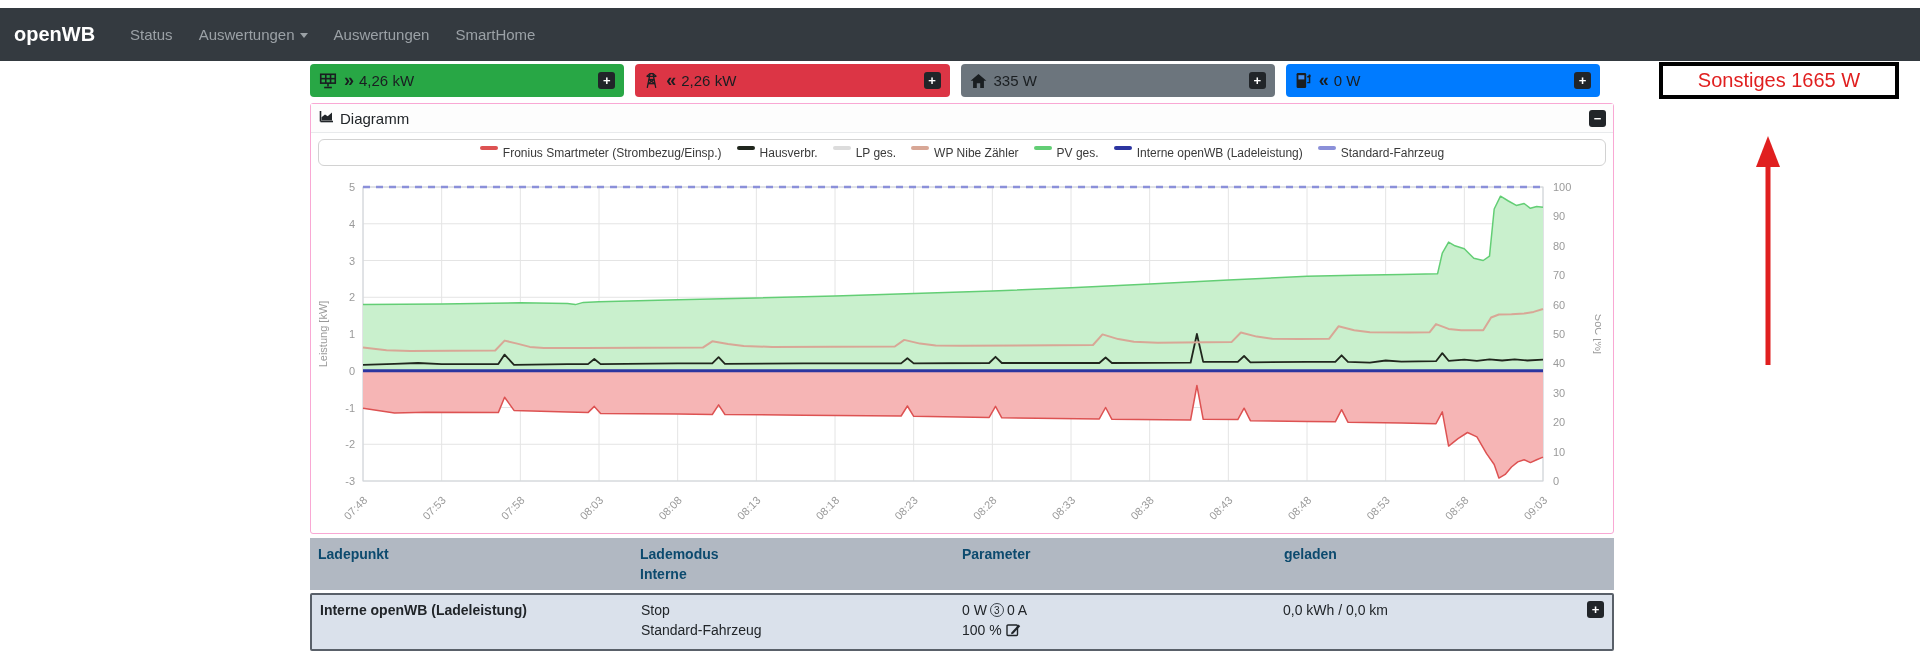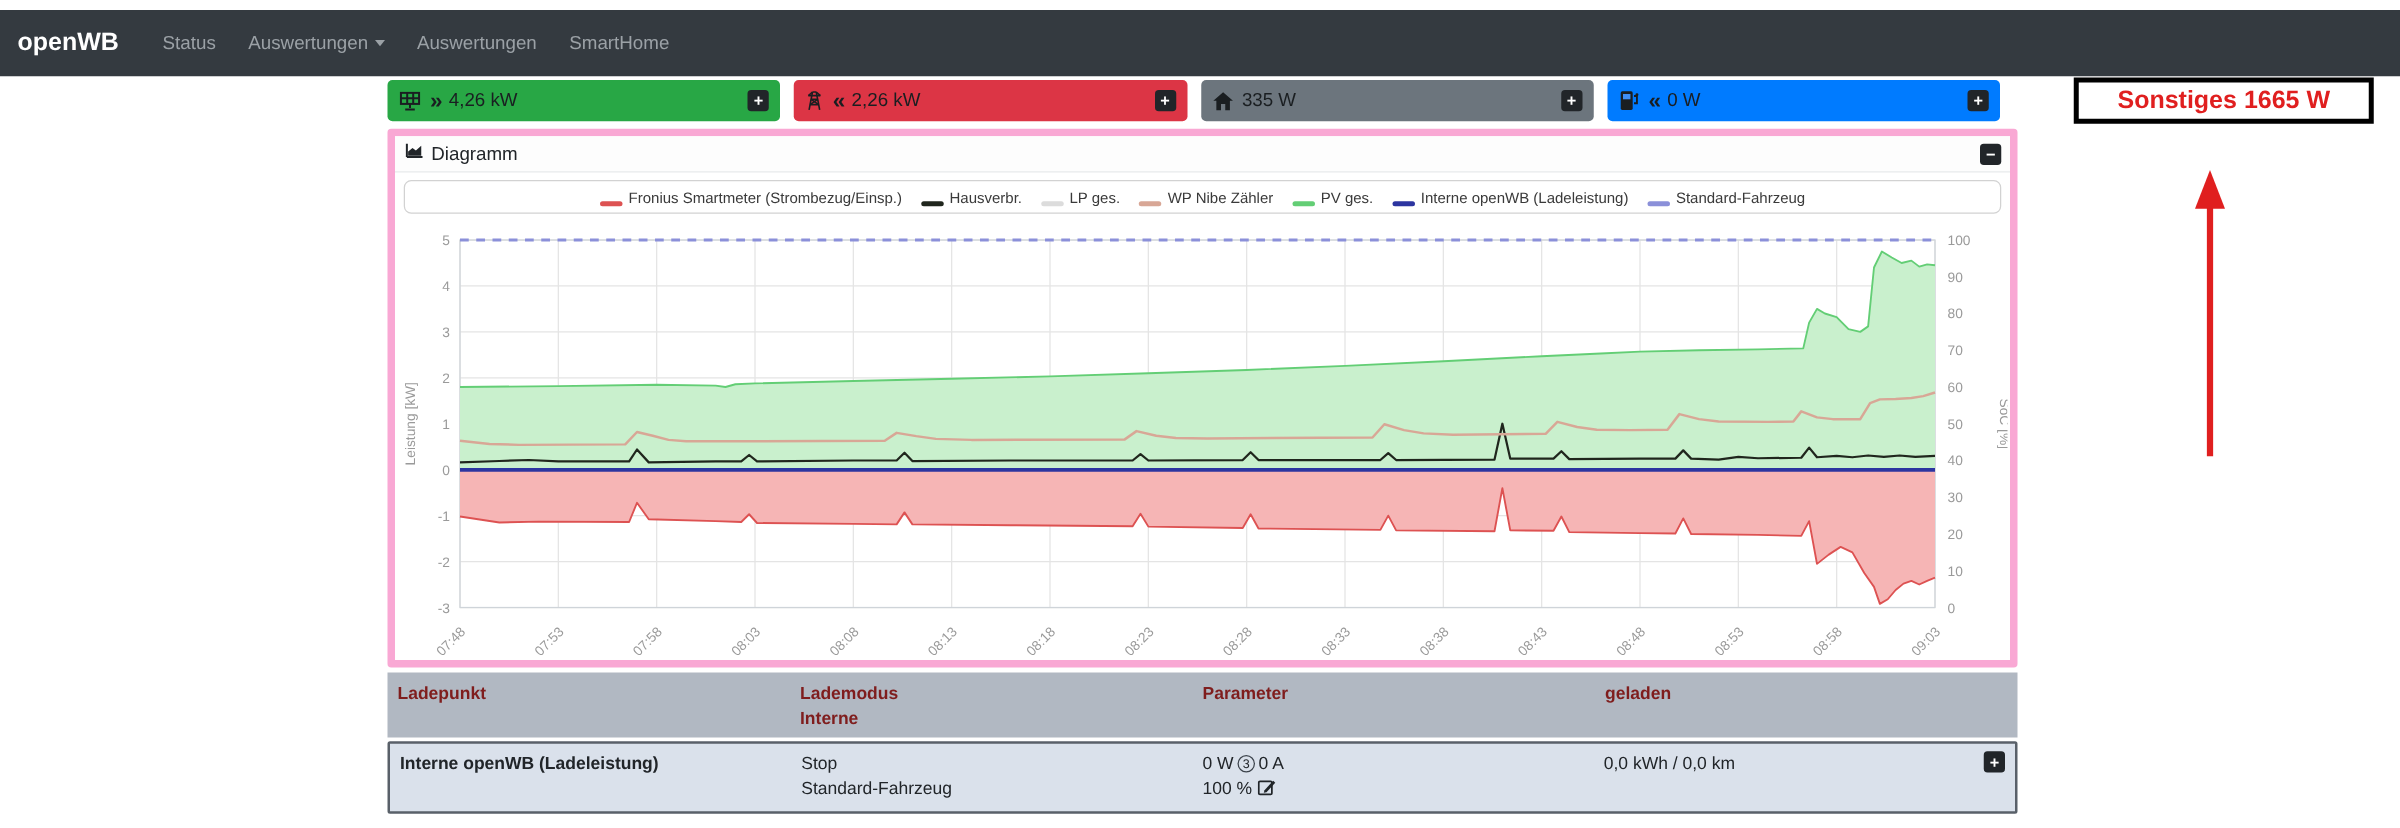--- a/index.html
+++ b/index.html
@@ -23,40 +23,40 @@
            padding:0 9px; color:#1a1e21; font-size:15px; }
   .badge .bicon { display:flex; align-items:center; margin-right:7px; }
   .badge .arrow { font-weight:bold; font-size:18px; margin-right:7px; letter-spacing:-2px; }
   .sq-btn { margin-left:auto; width:17px; height:17px; background:#212529; color:#fff;
             border:none; border-radius:3px; font-size:13px; font-weight:bold; line-height:15px;
             text-align:center; cursor:pointer; padding:0; }
 
   
   .sonstiges { position:absolute; left:1659px; top:62px; width:240px; height:37px;
                background:#fff; border:4px solid #000; display:flex; align-items:center;
-               justify-content:center; color:#e01f1f; font-size:20px; font-weight:bold; }
+               justify-content:center; color:#e01f1f; font-size:20px; font-weight:normal; }
   .red-arrow { position:absolute; left:1743px; top:135px; }
 
   
   .card { position:absolute; top:103px; left:310px; width:1304px; height:431px;
-          background:#fff; border:6px solid #f9a8d4; border-radius:3px; }
+          background:#fff; border:1px solid #f9a8d4; border-radius:3px; }
   .card-head { height:29px; display:flex; align-items:center; padding:0 7px;
                background:#fdfdfd; border-bottom:1px solid #e8eaec; }
   .card-title { font-size:15px; color:#212529; margin-left:6px; }
   .legend { margin:6px 7px 0 7px; height:27px; border:1px solid #d2d2d2; border-radius:6px;
             display:flex; align-items:center; justify-content:center; gap:15px; }
-  .legend-item { display:flex; align-items:flex-end; gap:5px; font-size:12px; color:#3a3a3a;
+  .legend-item { display:flex; align-items:flex-start; gap:5px; font-size:12px; color:#3a3a3a;
                  cursor:pointer; white-space:nowrap; }
   .legend-swatch { width:18px; height:4px; border-radius:2px; }
   .tick { font-size:11px; fill:#9a9a9a; font-family:"Liberation Sans","DejaVu Sans",sans-serif; }
 
   
   .lp-table { position:absolute; top:538px; left:310px; width:1304px; }
   .lp-head { background:#b1b8c2; padding:6px 8px; display:grid;
-             grid-template-columns:25% 25% 25% 25%; color:#7f1d1d; font-size:14px;
+             grid-template-columns:25% 25% 25% 25%; color:#0c4a6e; font-size:14px;
              font-weight:bold; line-height:20px; min-height:52px; }
   .lp-row { margin-top:3px; background:#dae1eb; border:2px solid #596069; border-radius:2px;
             padding:5px 8px; display:grid; grid-template-columns:25% 25% 25% 25%;
             color:#212529; font-size:14px; line-height:20px; min-height:58px; }
   .cell-bold { font-weight:bold; }
   .phase-circle { display:inline-block; width:14px; height:14px; border:1px solid #3c434b;
                   border-radius:50%; font-size:10px; line-height:13px; text-align:center;
                   vertical-align:1px; margin:0 3px; color:#212529; }
   .edit-icon { display:inline-block; vertical-align:-2px; margin-left:4px; cursor:pointer; }
   .row-last { position:relative; }

